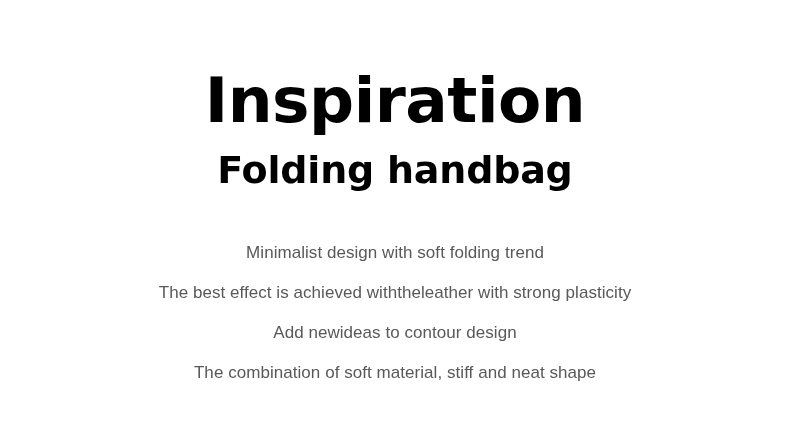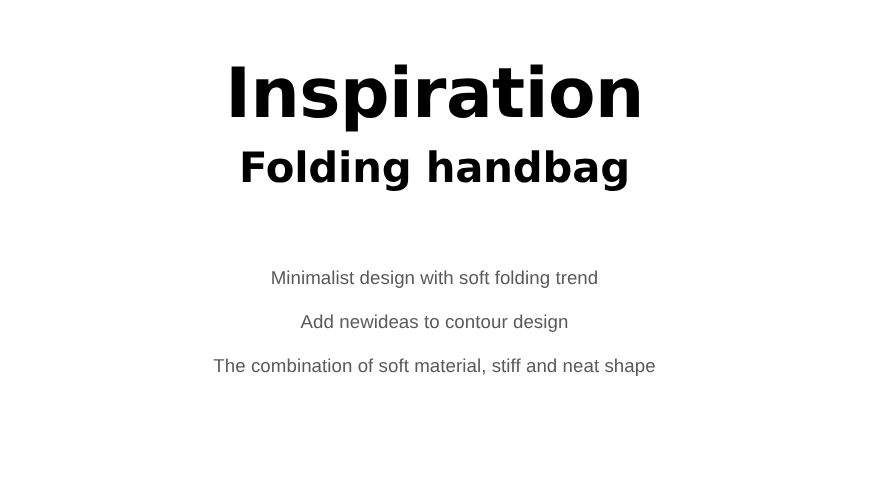--- a/index.html
+++ b/index.html
@@ -29,21 +29,21 @@
 
   .heading-block {
     position: absolute;
     top: 52px;
     left: 0;
     width: 790px;
     text-align: center;
   }
 
   .title {
-    margin: 0;
+    margin: 16px;
     font-family: "DejaVu Sans", sans-serif;
     font-size: 63px;
     font-weight: 700;
     line-height: 1.05;
     color: #000000;
     letter-spacing: -0.5px;
     white-space: nowrap;
   }
 
   .subtitle {
@@ -85,17 +85,18 @@
 
 <div class="slide">
 
   <div class="heading-block">
     <h1 class="title">Inspiration</h1>
     <h2 class="subtitle">Folding handbag</h2>
   </div>
 
   <div class="body-block">
     <p class="body-line">Minimalist design with soft folding trend</p>
+    <p class="body-line">The best effect is achieved withtheleather with strong plasticity</p>
     <p class="body-line">Add newideas to contour design</p>
     <p class="body-line">The combination of soft material, stiff and neat shape</p>
   </div>
 
 </div>
 
 </body></html>

